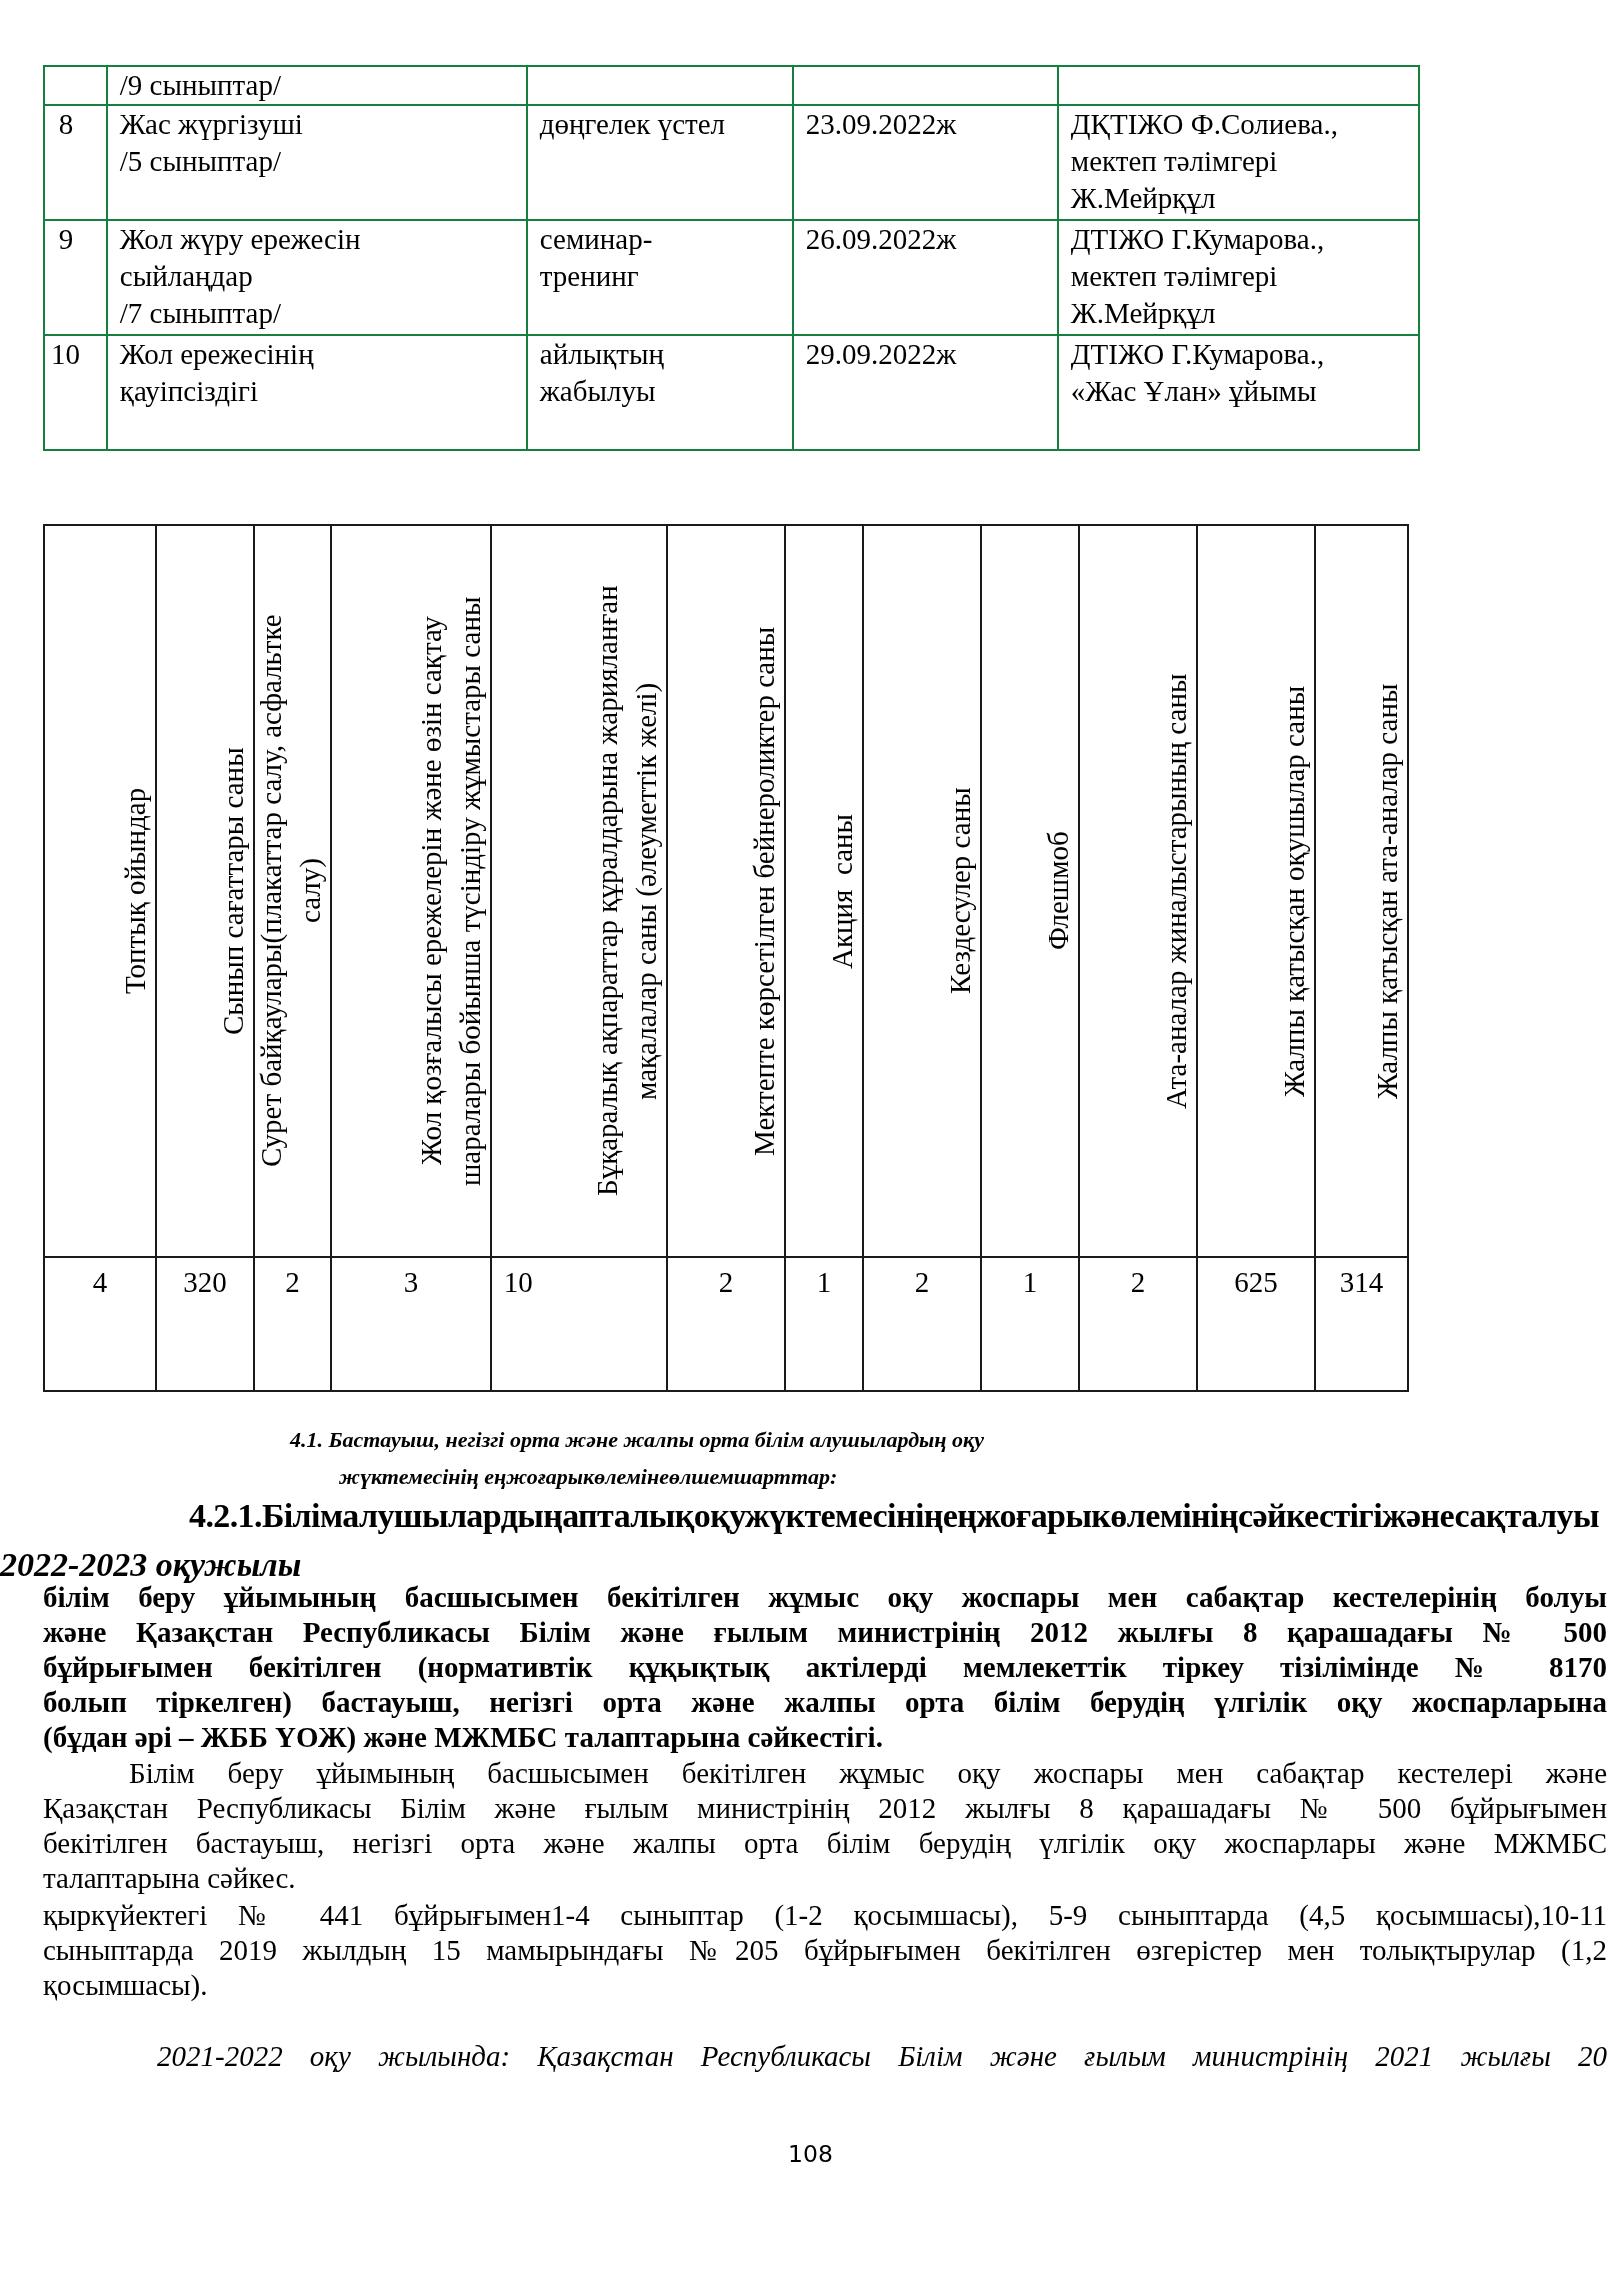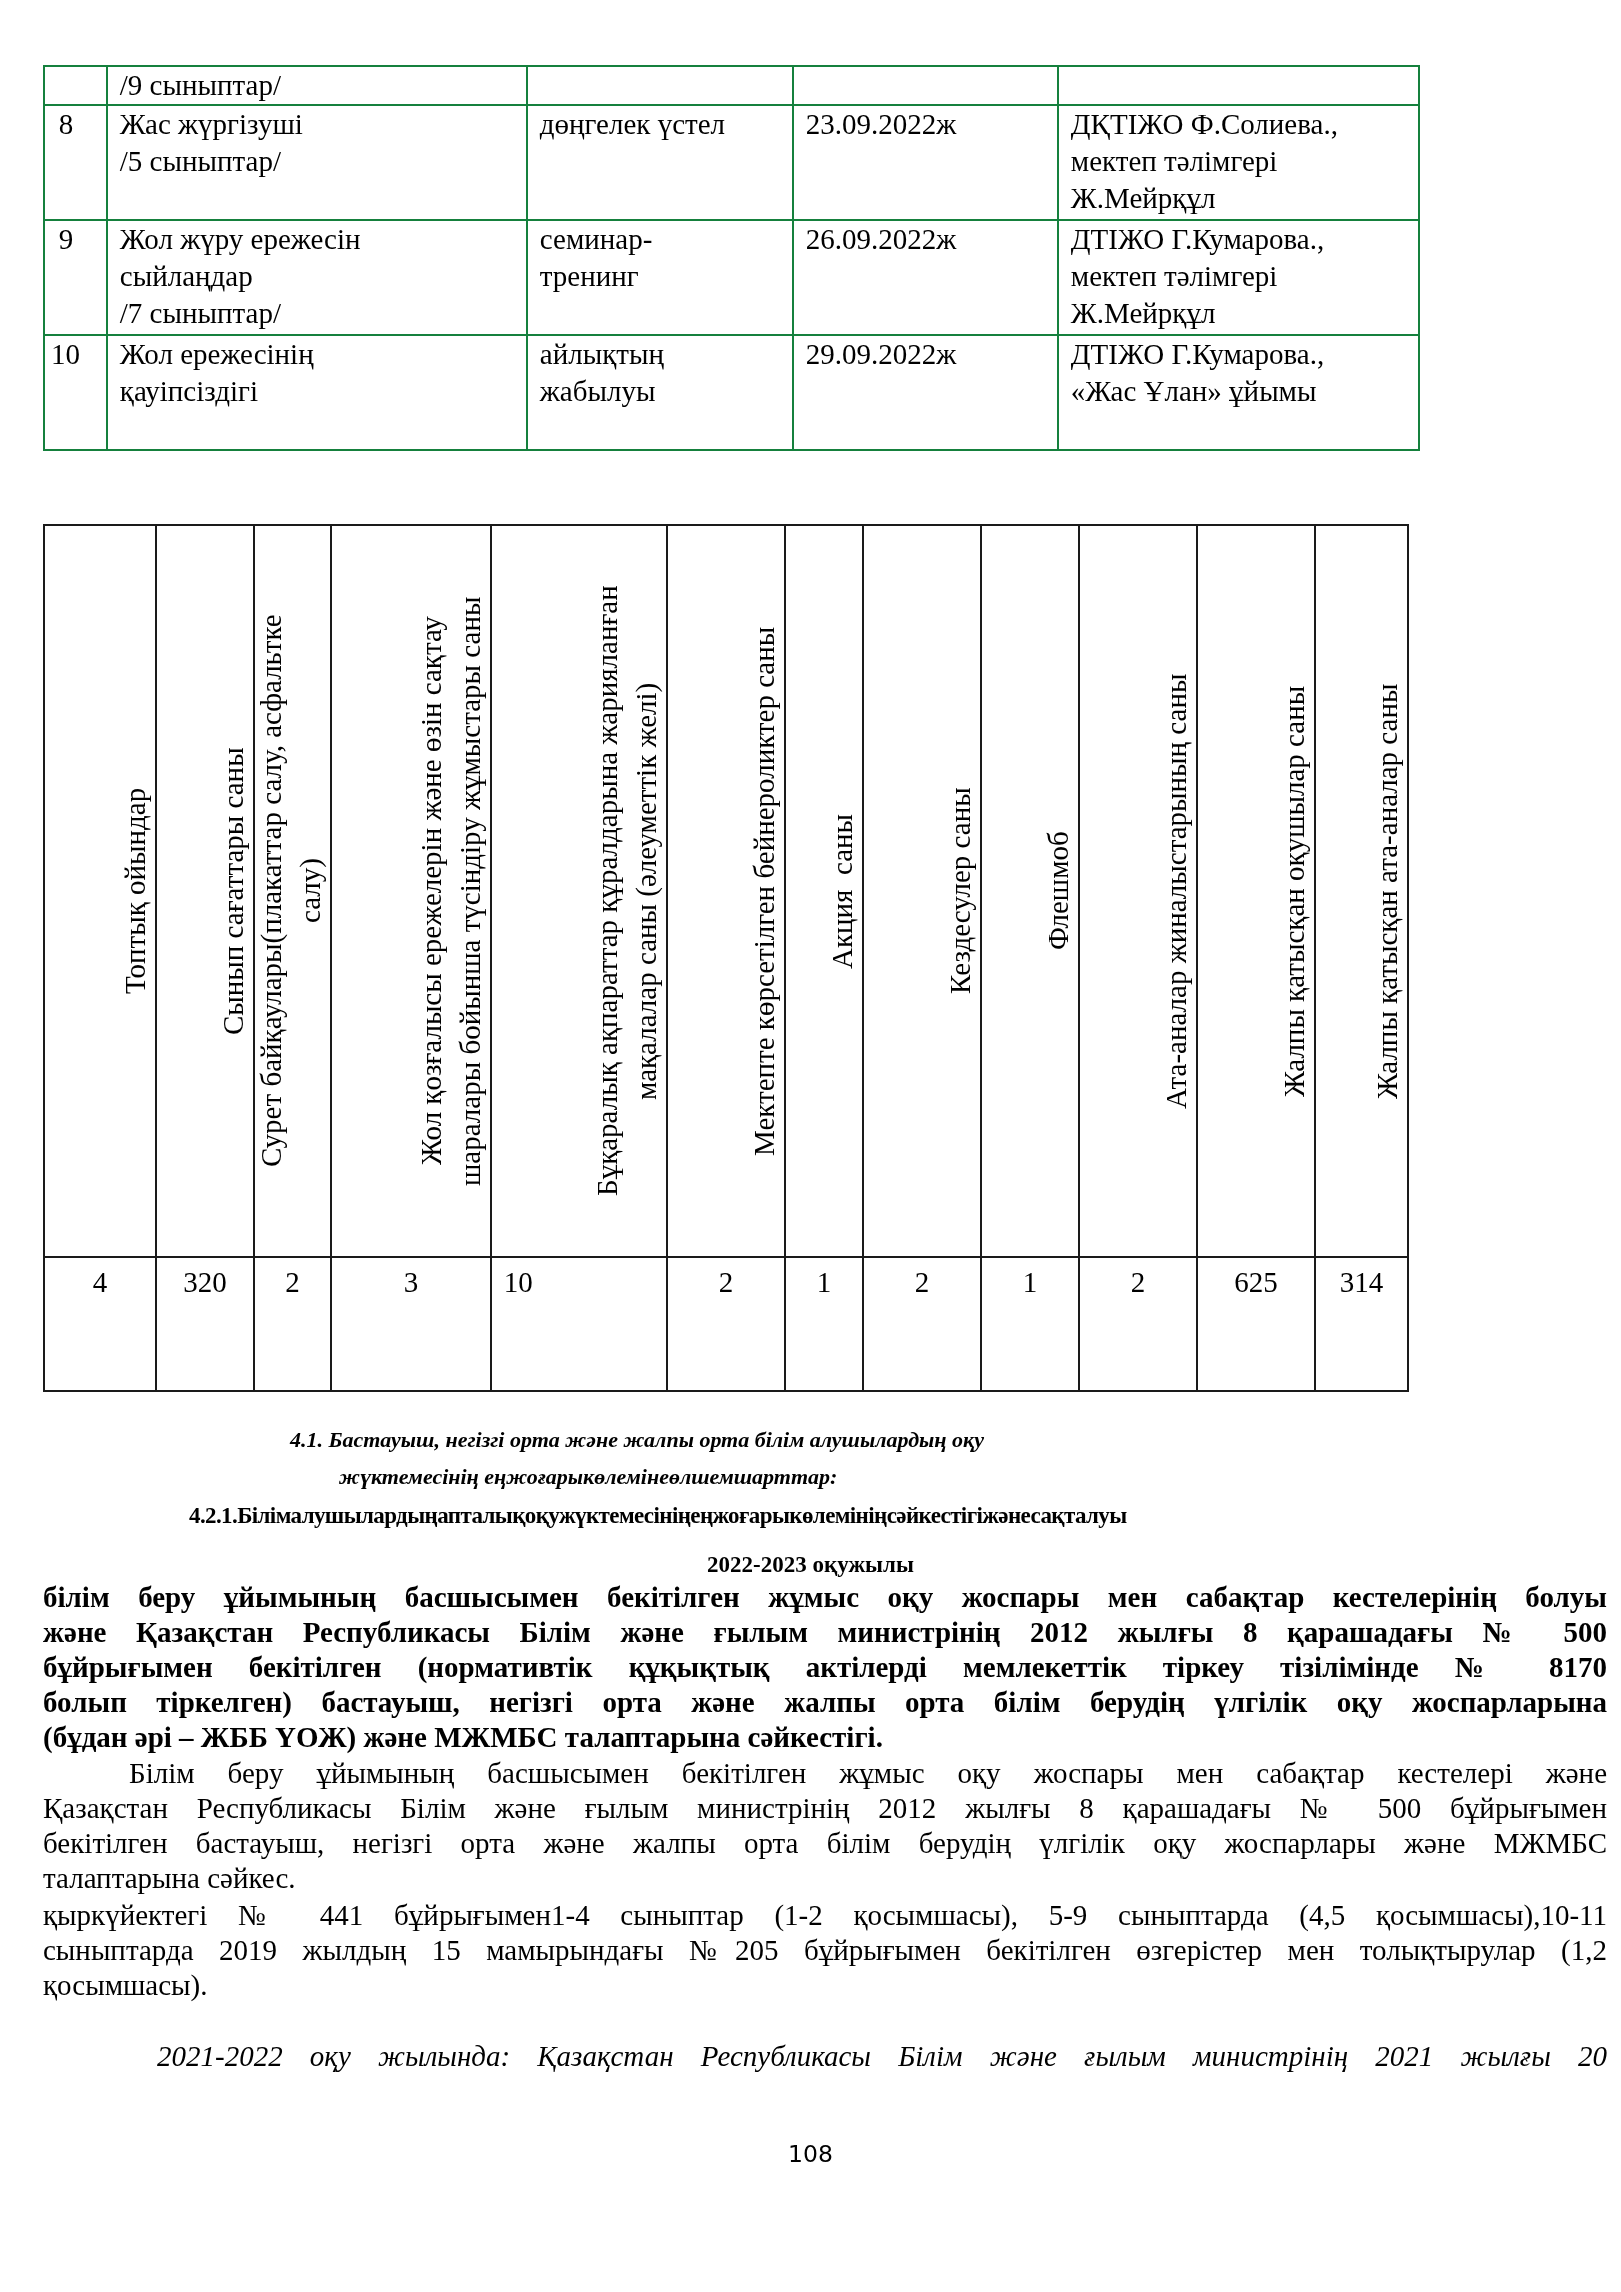--- a/index.html
+++ b/index.html
@@ -43,21 +43,21 @@
     font-size: 29px; line-height: 39px; text-align: left;
   }
   .vwrap .vline { white-space: nowrap; }
 
   
   .h-italic {
     position: absolute; font-weight: bold; font-style: italic; font-size: 22px; line-height: 37px;
     white-space: nowrap;
   }
   .h-bold {
-    position: absolute; font-weight: bold; font-size: 23px; line-height: 37px; white-space: nowrap;
+    position: absolute; font-weight: bold; font-size: 34px; line-height: 37px; white-space: nowrap;
   }
   .para {
     position: absolute; left: 43px; width: 1564px; font-size: 29px; line-height: 35px;
     text-align: justify;
   }
   .para.bold { font-weight: bold; }
   .para .ln { display: block; text-align: justify; text-align-last: justify; white-space: nowrap; overflow: hidden; }
   .para .ln.last { text-align-last: left; }
   .para .ln.indent { padding-left: 86px; }
   .para .ln.indent2 { padding-left: 114px; }
@@ -234,21 +234,21 @@
       <td>2</td>
       <td>625</td>
       <td>314</td>
     </tr>
   </tbody>
 </table>
 
 <div class="h-italic" style="left:290px; top:1421px;">4.1. Бастауыш, негізгі орта және жалпы орта білім алушылардың оқу</div>
 <div class="h-italic" style="left:339px; top:1458px;">жүктемесінің еңжоғарыкөлемінеөлшемшарттар:</div>
 <div class="h-bold" style="left:189px; top:1497px; letter-spacing:-0.6px;">4.2.1.Білімалушылардыңапталықоқужүктемесініңеңжоғарыкөлемініңсәйкестігіжәнесақталуы</div>
-<div class="h-bold" style="left:0; width:1621px; text-align:center; top:1546px;">2022-2023 оқужылы</div>
+<div class="h-bold" style="left:0; width:1621px; top:1546px;font-style:italic;">2022-2023 оқужылы</div>
 
 <div class="para bold" style="top:1580px;">
   <span class="ln">білім беру ұйымының басшысымен бекітілген жұмыс оқу жоспары мен сабақтар кестелерінің болуы</span>
   <span class="ln">және Қазақстан Республикасы Білім және ғылым министрінің 2012 жылғы 8 қарашадағы № 500</span>
   <span class="ln">бұйрығымен бекітілген (нормативтік құқықтық актілерді мемлекеттік тіркеу тізілімінде № 8170</span>
   <span class="ln">болып тіркелген) бастауыш, негізгі орта және жалпы орта білім берудің үлгілік оқу жоспарларына</span>
   <span class="ln last">(бұдан әрі – ЖББ ҮОЖ) және МЖМБС талаптарына сәйкестігі.</span>
 </div>
 
 <div class="para" style="top:1756px;">

